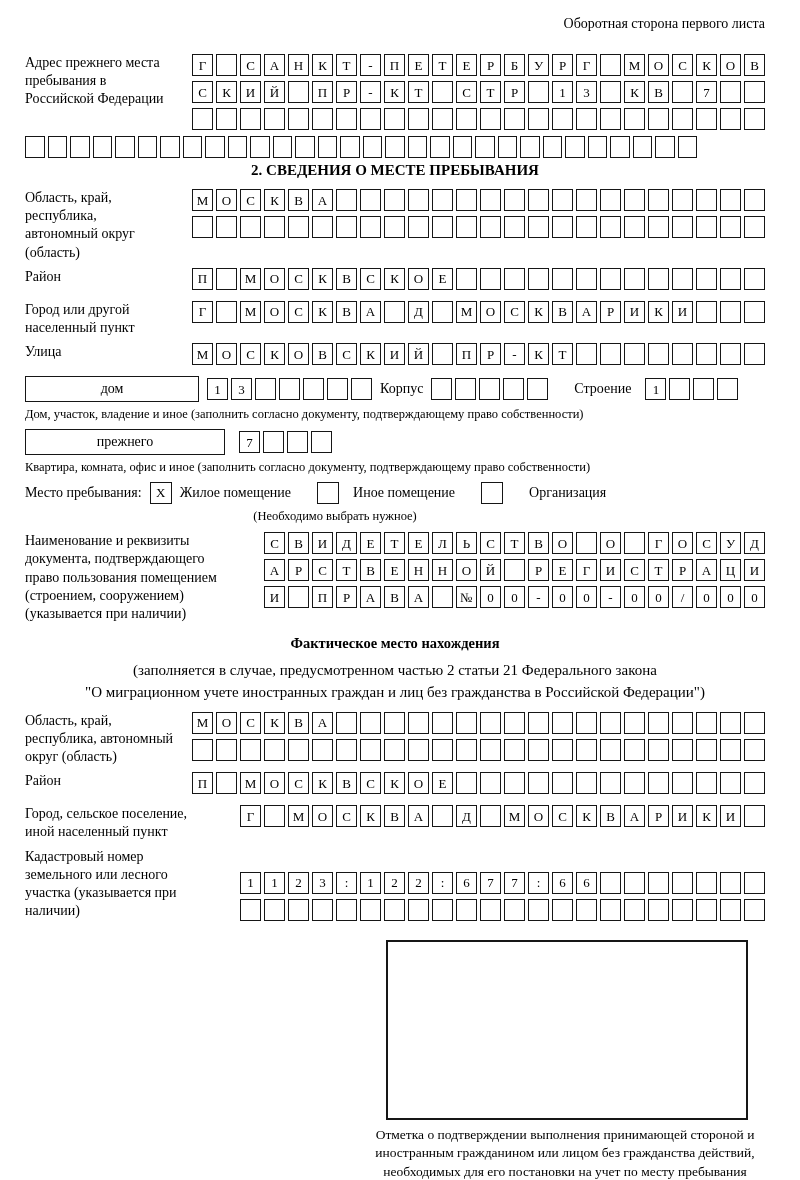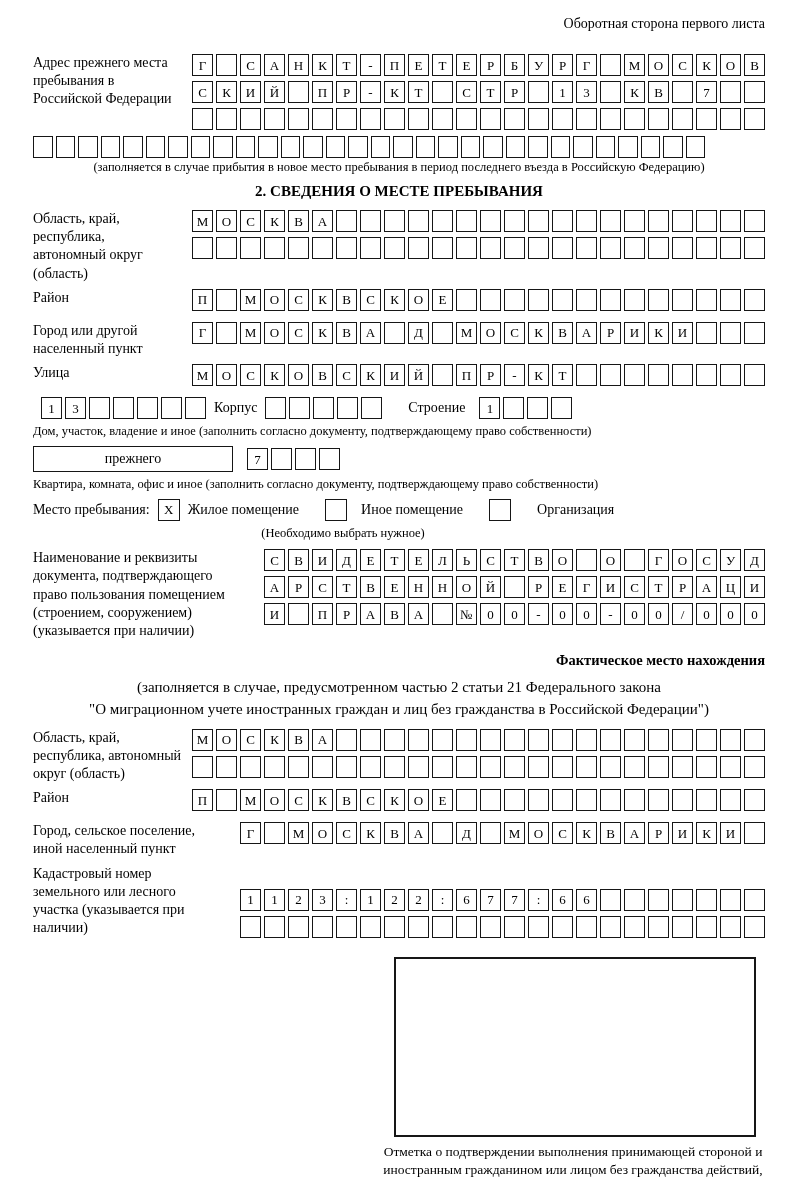--- a/index.html
+++ b/index.html
@@ -1,20 +1,20 @@
 <!DOCTYPE html>
 <html><head>
 <meta charset="utf-8">
 <style>
   html,body{margin:0;padding:0;background:#fff;}
   .page{
     width:800px;height:1180px;box-sizing:border-box;position:relative;
     background:#fff;color:#000;
     font-family:"Liberation Serif", "DejaVu Serif", serif;
-    padding:16px 35px 0 33px;overflow:hidden;
+    padding:16px 35px 0 25px;overflow:hidden;
   }
   .header-note{text-align:right;font-size:14px;margin-bottom:22px;}
   .frow{display:flex;justify-content:space-between;align-items:flex-start;}
   .label{font-size:14px;line-height:1.3;flex:none;}
   .grids{flex:none;}
   .cellrow{display:flex;column-gap:3px;margin-bottom:5px;}
   .cell{
     width:19px;height:20px;border:1.5px solid #161616;flex:none;
     display:flex;align-items:center;justify-content:center;
     font-size:13px;line-height:1;background:#fff;
@@ -40,21 +40,21 @@
   .small-note{font-size:12.5px;margin:2px 0 7px 0;}
   .gap8{width:8px;flex:none;}
   .gap14{width:14px;flex:none;}
   .gap26{width:26px;flex:none;}
   .checkbox{
     width:20px;height:20px;border:1.5px solid #161616;flex:none;
     display:flex;align-items:center;justify-content:center;font-size:13px;background:#fff;
   }
   .opt-label{font-size:14px;}
   .choose-note{font-size:12.5px;text-align:center;width:380px;margin:4px 0 8px 120px;}
-  .fact-title{font-size:14.5px;font-weight:bold;text-align:right;margin:12px 0 8px 0;}
+  .fact-title{font-size:14.5px;font-weight:bold;text-align:center;margin:12px 0 8px 0;}
   .fact-note{font-size:15px;text-align:center;line-height:1.45;margin-bottom:8px;}
   .mark-box{
     width:358px;height:176px;border:2px solid #161616;background:#fff;
     margin:14px 0 6px 361px;
   }
   .mark-caption{
     width:390px;margin-left:345px;text-align:center;
     font-size:13.5px;line-height:1.4;
   }
 </style>
@@ -173,21 +173,20 @@
       <span class="cell"></span>
       <span class="cell"></span>
       <span class="cell"></span>
       <span class="cell"></span>
       <span class="cell"></span>
       <span class="cell"></span>
       <span class="cell"></span>
       <span class="cell"></span>
       <span class="cell"></span>
     </div>
-  <div class="note">(заполняется в случае прибытия в новое место пребывания в период последнего въезда в Российскую Федерацию)</div>
 
   <div class="sec-title">2. СВЕДЕНИЯ О МЕСТЕ ПРЕБЫВАНИЯ</div>
 
   <div class="frow mb6">
     <div class="label w112">Область, край, республика, автономный округ (область)</div>
     <div class="grids">
       <div class="cellrow">
           <span class="cell">М</span>
           <span class="cell">О</span>
           <span class="cell">С</span>
@@ -326,20 +325,21 @@
         <span class="cell"></span>
         <span class="cell"></span>
         <span class="cell"></span>
         <span class="cell"></span>
         <span class="cell"></span>
         <span class="cell"></span>
       </div>
   </div>
 
   <div class="inline-row">
+    <div class="widebox dom-box">дом</div>
     <div class="gap8"></div>
     <div class="cellrow" style="margin-bottom:0">
         <span class="cell">1</span>
         <span class="cell">3</span>
         <span class="cell"></span>
         <span class="cell"></span>
         <span class="cell"></span>
         <span class="cell"></span>
         <span class="cell"></span>
       </div>

